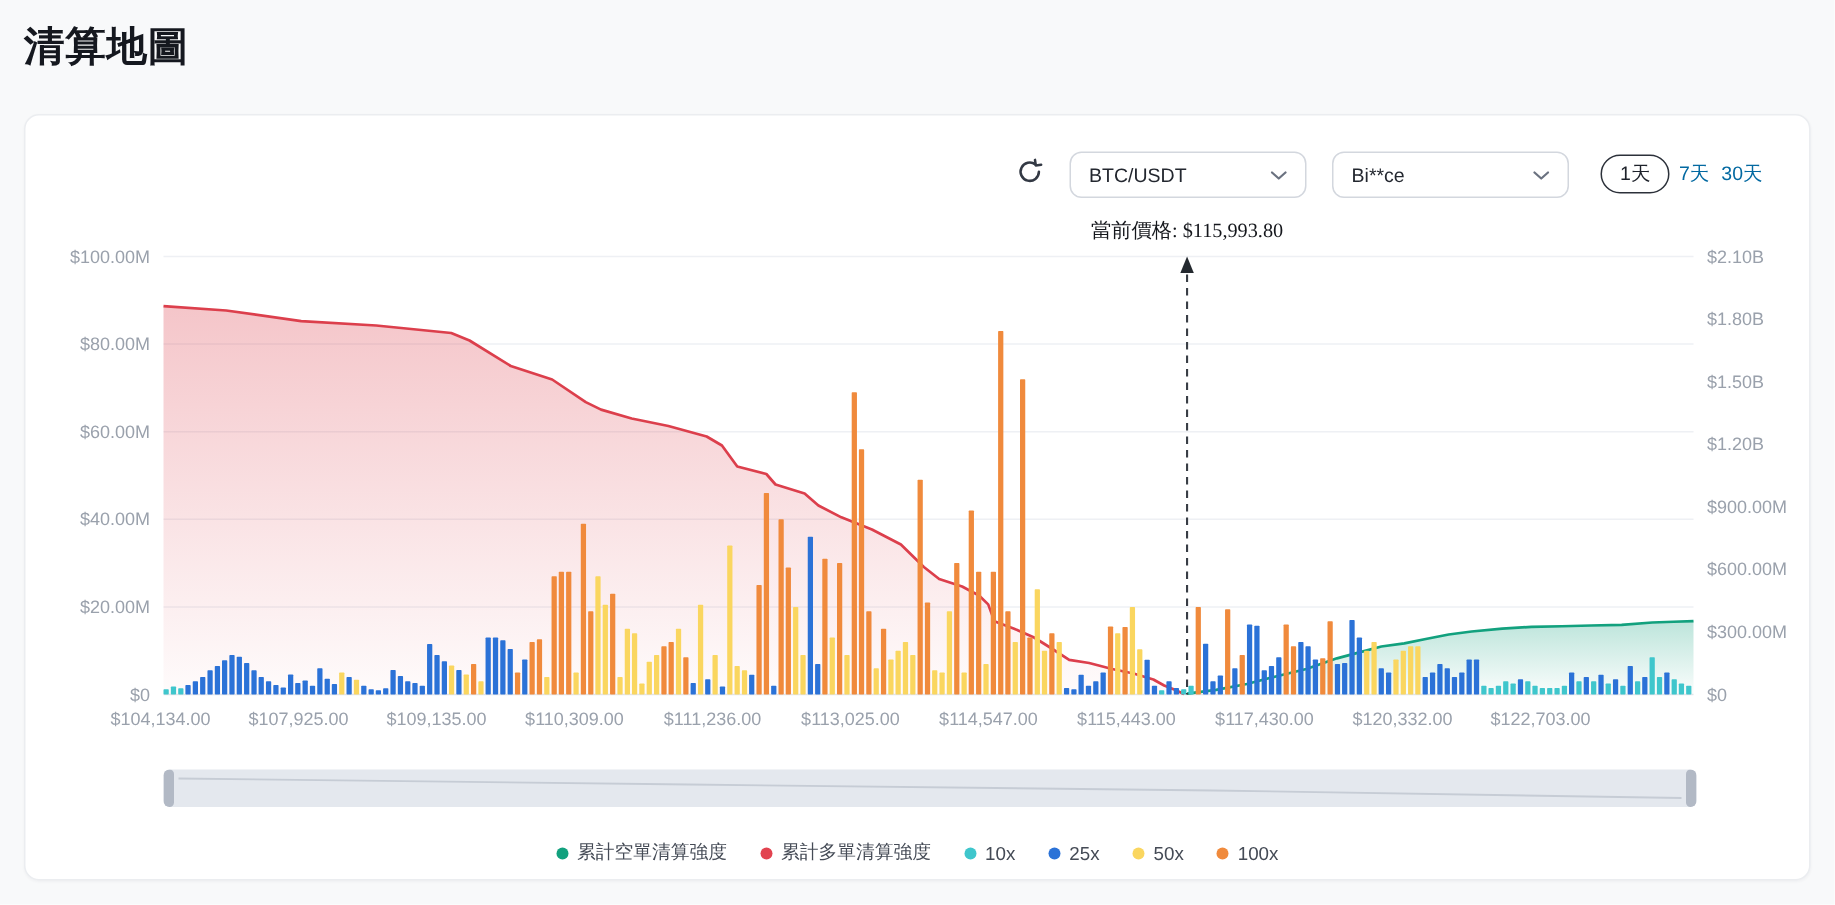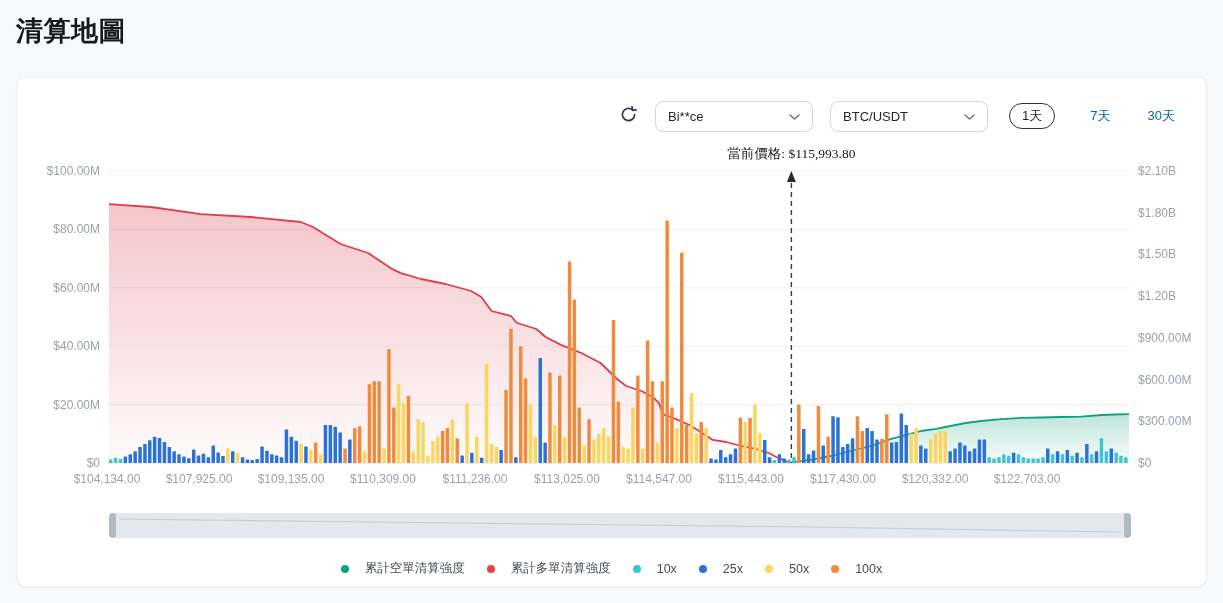--- a/index.html
+++ b/index.html
@@ -22,21 +22,21 @@
   .toolbar {
     position:absolute; top:23px; right:29px; height:32px;
     display:flex; align-items:center; gap:17px;
   }
   .icon-btn { background:none; border:none; cursor:pointer; display:flex; align-items:center; }
   .select {
     width:158px; height:31px; border:1px solid #d3d7de; border-radius:8px;
     display:inline-flex; align-items:center; justify-content:space-between;
     padding:0 12px; font-size:13px; color:#23272f; background:#fff; cursor:pointer;
   }
-  .tf-group { display:flex; align-items:center; gap:33px; margin-left:4px; }
+  .tf-group { display:flex; align-items:center; gap:4px; margin-left:4px; }
   .tf-btn {
     background:none; border:none; font-size:13px; color:#0369a1; cursor:pointer;
     font-family:inherit; padding:3px 2px;
   }
   .tf-btn.active {
     border:1.4px solid #2c313a; border-radius:999px; padding:3px 12px; color:#1d212a; font-weight:500;
   }
   .price-label {
     position:absolute; top:68px; transform:translateX(-50%);
     font-size:13.5px; color:#15171c; font-weight:500; white-space:nowrap;
@@ -50,51 +50,51 @@
     position:absolute; top:0; width:7px; height:25px; background:#b2b9c5; border-radius:3px; cursor:ew-resize;
   }
   .brush-handle.left  { left:0; }
   .brush-handle.right { right:0; }
   .legend {
     position:absolute; left:0; top:483px; width:100%;
     display:flex; justify-content:center; align-items:center; gap:22px;
   }
   .legend-item { display:flex; align-items:center; gap:6px; cursor:pointer; }
   .legend-item .dot { width:8px; height:8px; border-radius:50%; display:inline-block; }
-  .legend-item .lbl { font-size:12.5px; color:#454b56;margin-left:10px; }
+  .legend-item .lbl { font-size:12.5px; color:#454b56; }
   text { font-family:"Liberation Sans","DejaVu Sans",sans-serif; }
 </style>
 </head>
 <body>
 
 <h1 class="page-title">清算地圖</h1>
 
 <div class="card">
 
   <div class="toolbar">
     <button class="icon-btn">
       <span>
         <svg width="19" height="19" viewBox="0 0 19 19">
           <path d="M15.6 9.5 A6.1 6.1 0 1 1 13.3 4.7" fill="none" stroke="#333944" stroke-width="1.7" stroke-linecap="round"></path>
           <path d="M13.0 1.6 L13.5 5.3 L17.1 4.8" fill="none" stroke="#333944" stroke-width="1.7" stroke-linecap="round" stroke-linejoin="round"></path>
         </svg>
       </span>
     </button>
 
     <div class="select">
-      <span>Bi**ce</span>
+      <span>BTC/USDT</span>
       <span>
         <svg width="11" height="7" viewBox="0 0 11 7">
             <path d="M1 1l4.5 4L10 1" stroke="#6b7280" stroke-width="1.5" fill="none" stroke-linecap="round" stroke-linejoin="round"></path>
           </svg>
       </span>
     </div>
 
     <div class="select">
-      <span>BTC/USDT</span>
+      <span>Bi**ce</span>
       <span>
         <svg width="11" height="7" viewBox="0 0 11 7">
             <path d="M1 1l4.5 4L10 1" stroke="#6b7280" stroke-width="1.5" fill="none" stroke-linecap="round" stroke-linejoin="round"></path>
           </svg>
       </span>
     </div>
 
     <div class="tf-group">
       <button class="tf-btn active">1天</button>
       <button class="tf-btn">7天</button>

